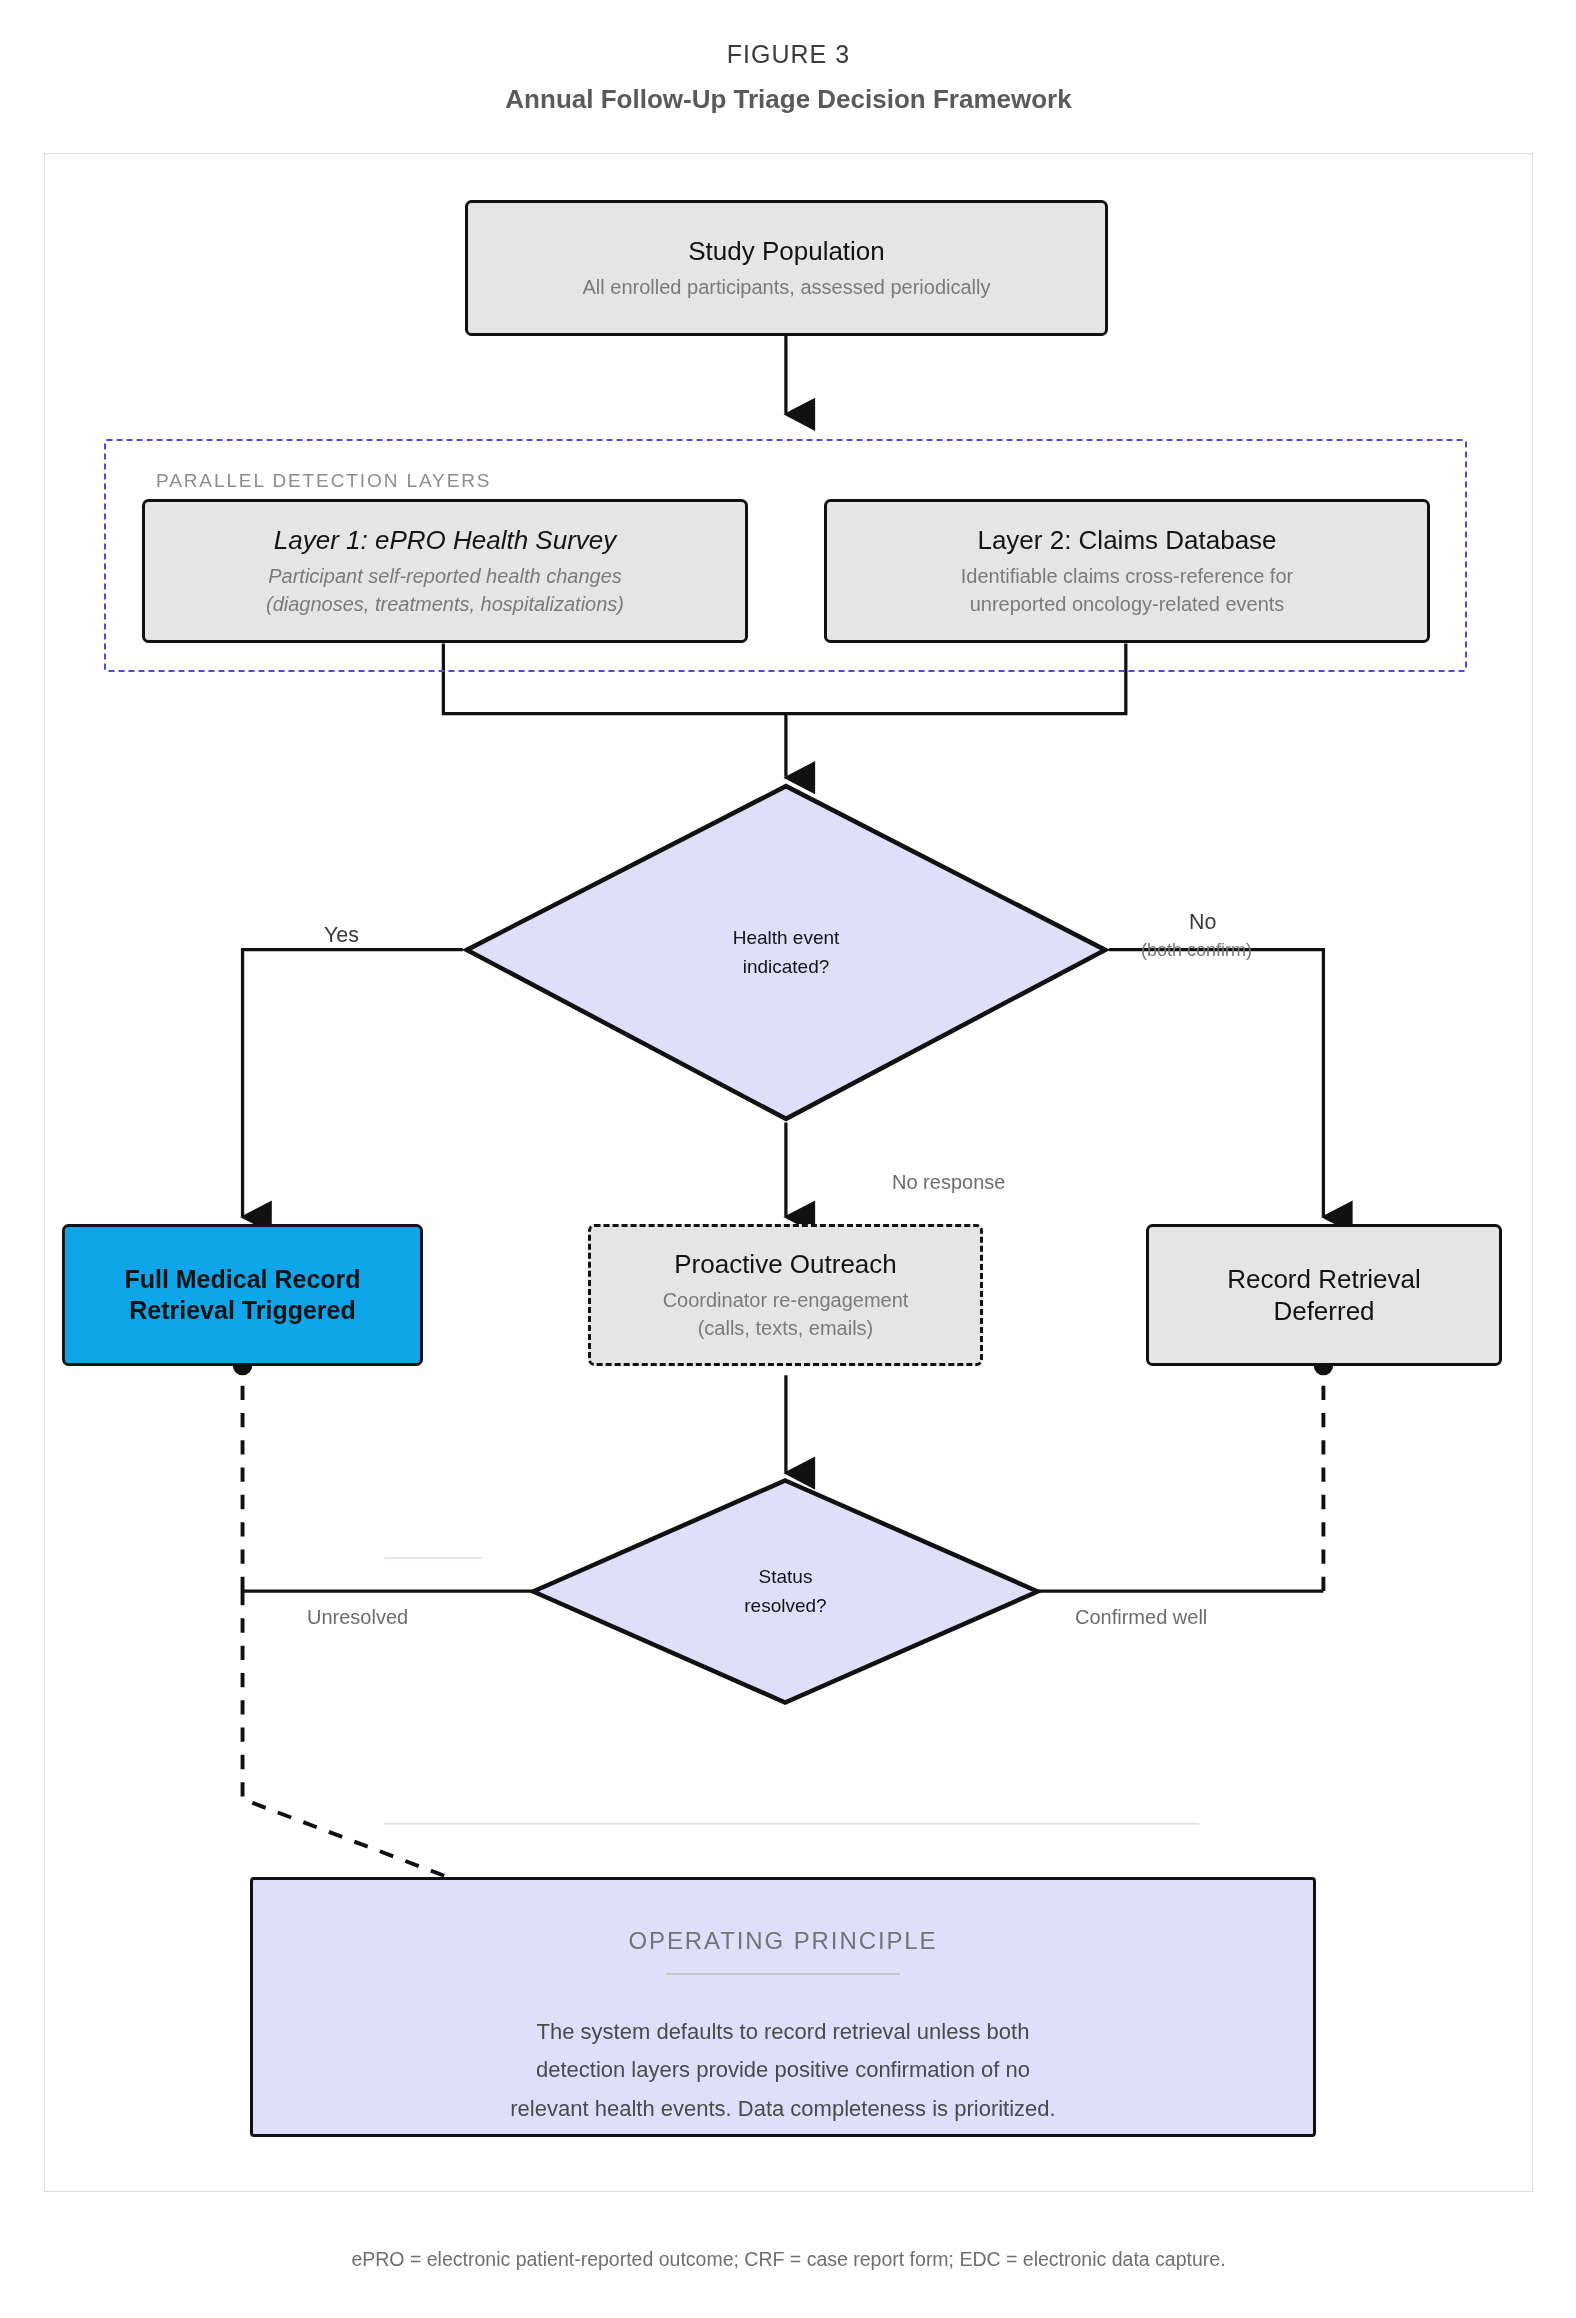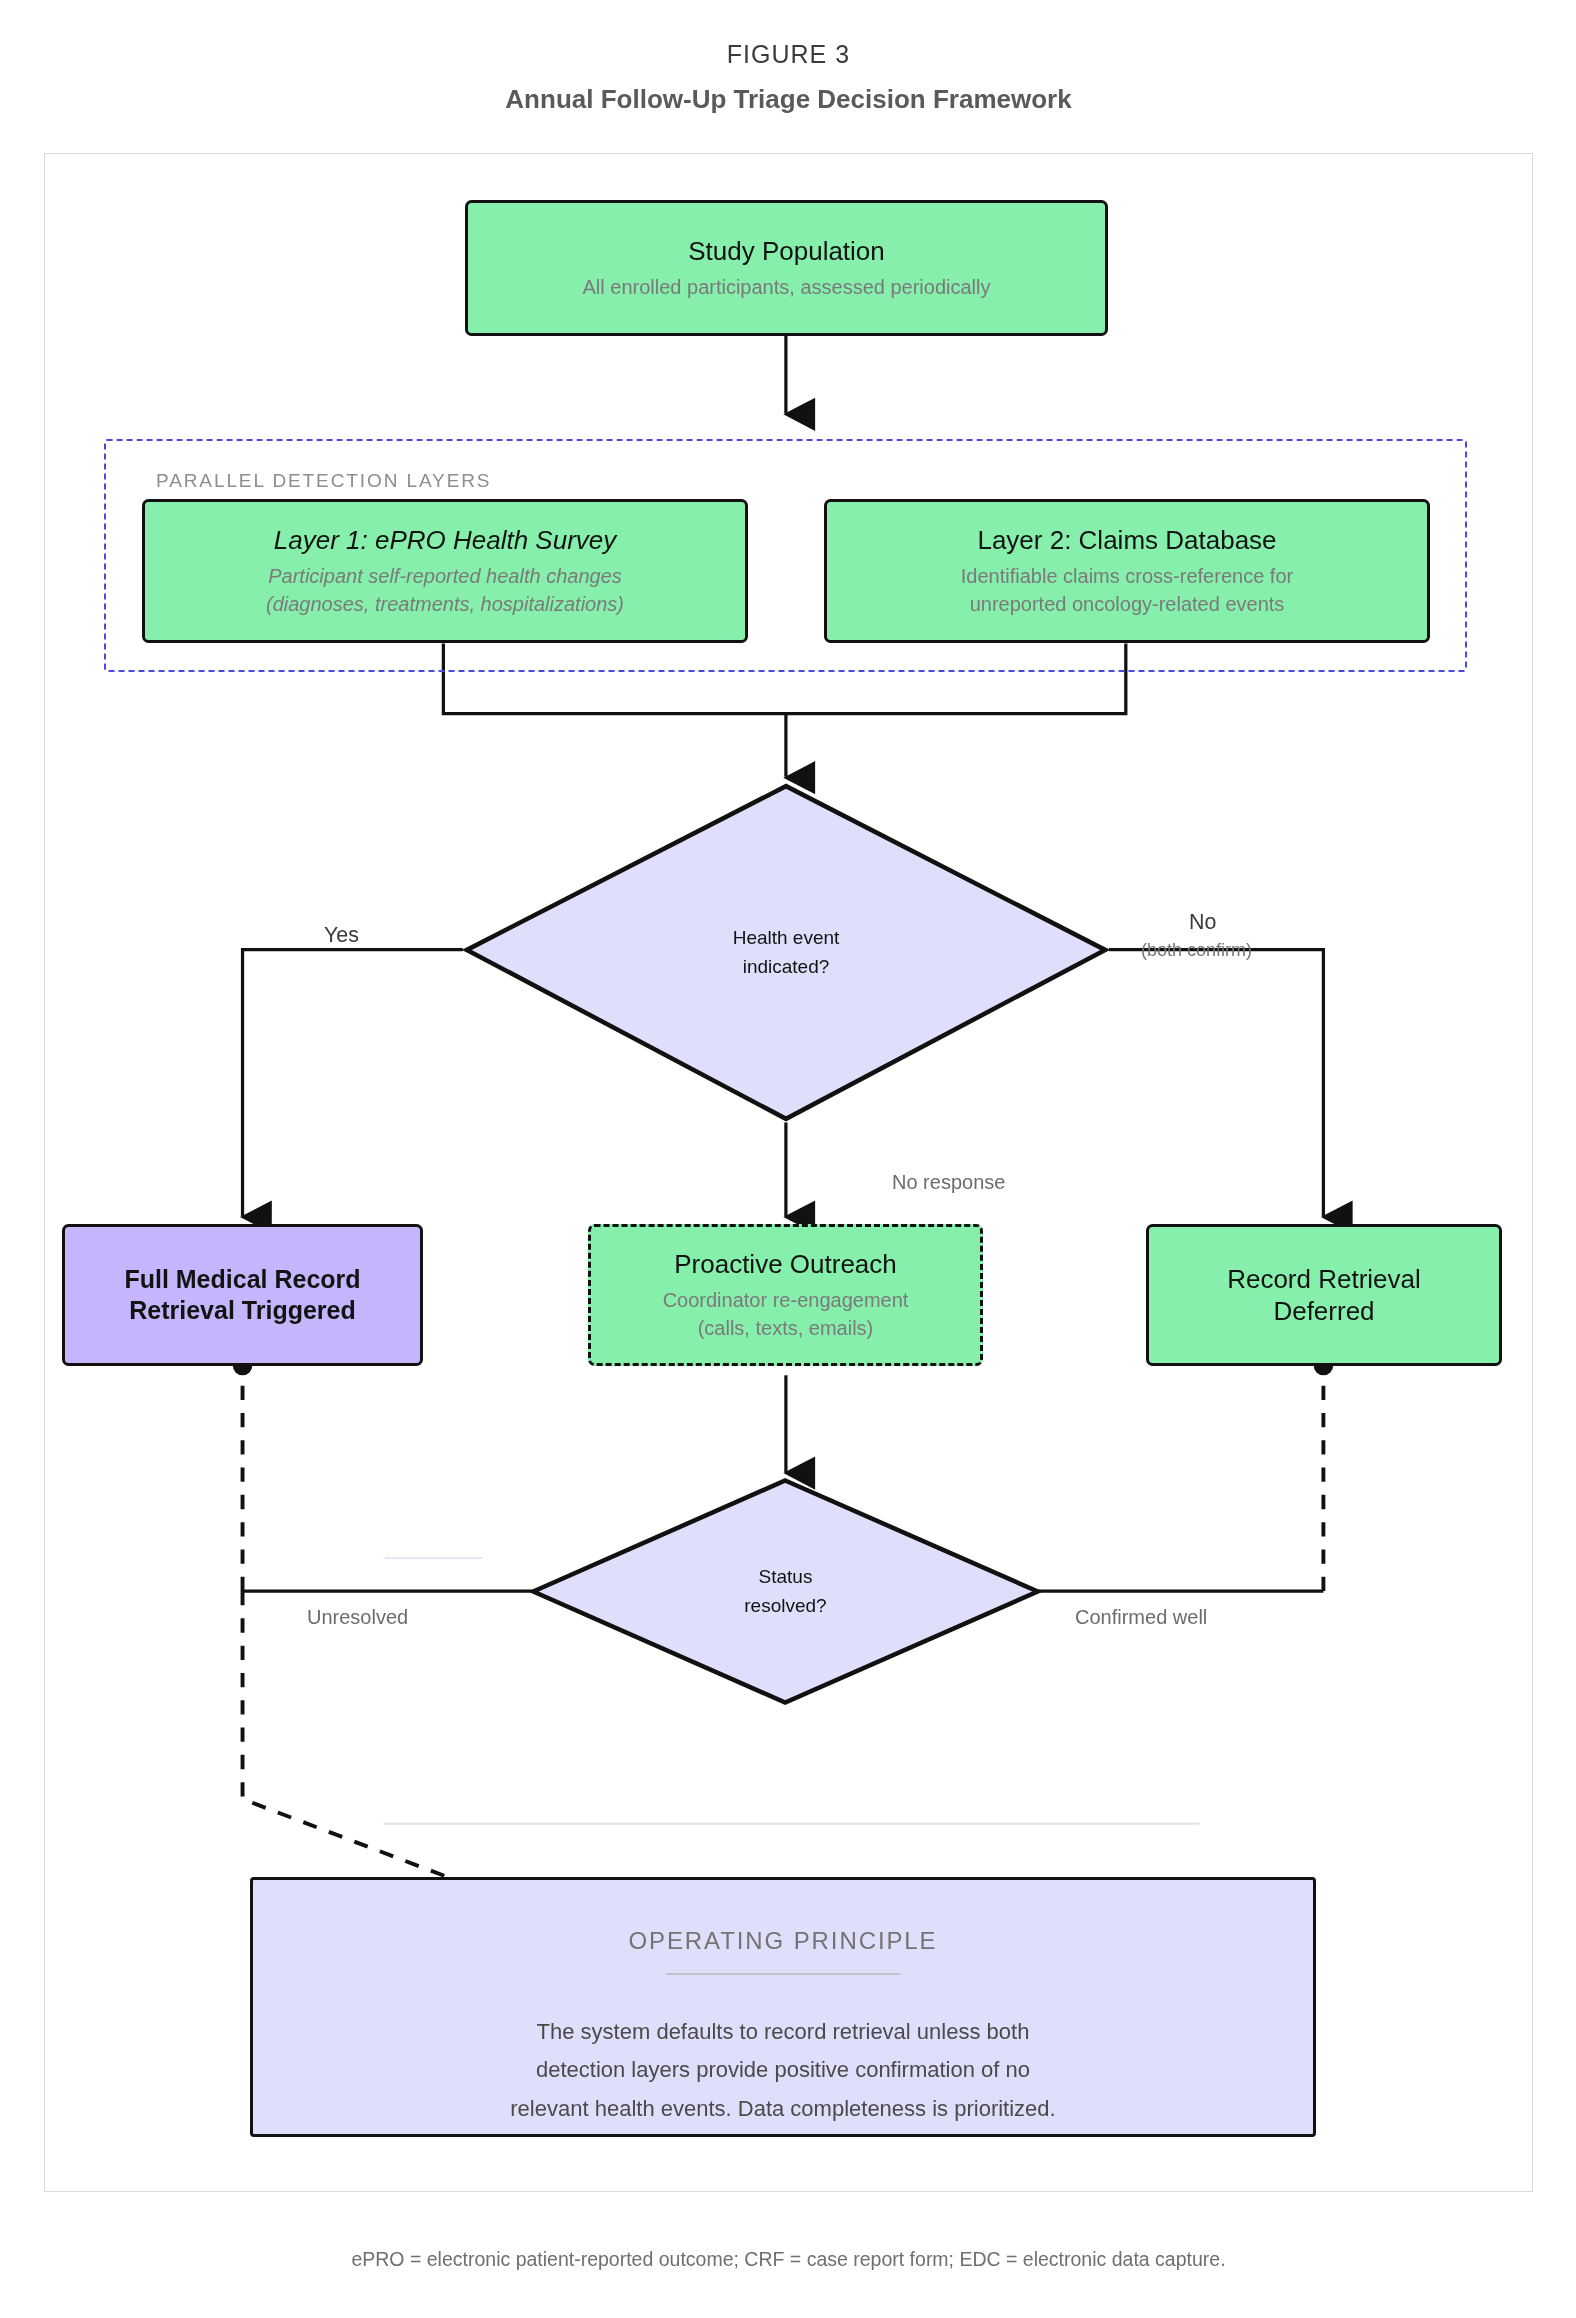--- a/index.html
+++ b/index.html
@@ -24,27 +24,27 @@
     position:absolute;left:0;top:2248px;width:1577px;text-align:center;
     font-size:19.5px;color:#6f6f6f;
   }
 
   
   .wires{position:absolute;left:0;top:0;width:1577px;height:2319px;pointer-events:none;}
 
   
   .node{
     position:absolute;box-sizing:border-box;
-    background:#86efac;border:3.2px solid #111111;border-radius:6.5px;
+    background:#e5e5e5;border:3.2px solid #111111;border-radius:6.5px;
     display:flex;flex-direction:column;align-items:center;justify-content:center;
     text-align:center;
   }
   .node .ttl{font-size:26px;color:#131313;line-height:1.25;}
   .node .sub{font-size:20px;color:#7a7a7a;line-height:1.38;margin-top:6.5px;}
-  .node.accent{background:#c4b5fd;}
+  .node.accent{background:#0ea5e9;}
   .node.accent .ttl{font-weight:700;font-size:25px;}
   .node.dashed{border-style:dashed;border-width:3.2px;}
 
   
   .group{
     position:absolute;box-sizing:border-box;
     border:2.6px dashed #4a4ae0;background:transparent;border-radius:2.6px;
   }
   .group-label{
     position:absolute;font-size:19px;letter-spacing:1.9px;color:#8d8d8d;

